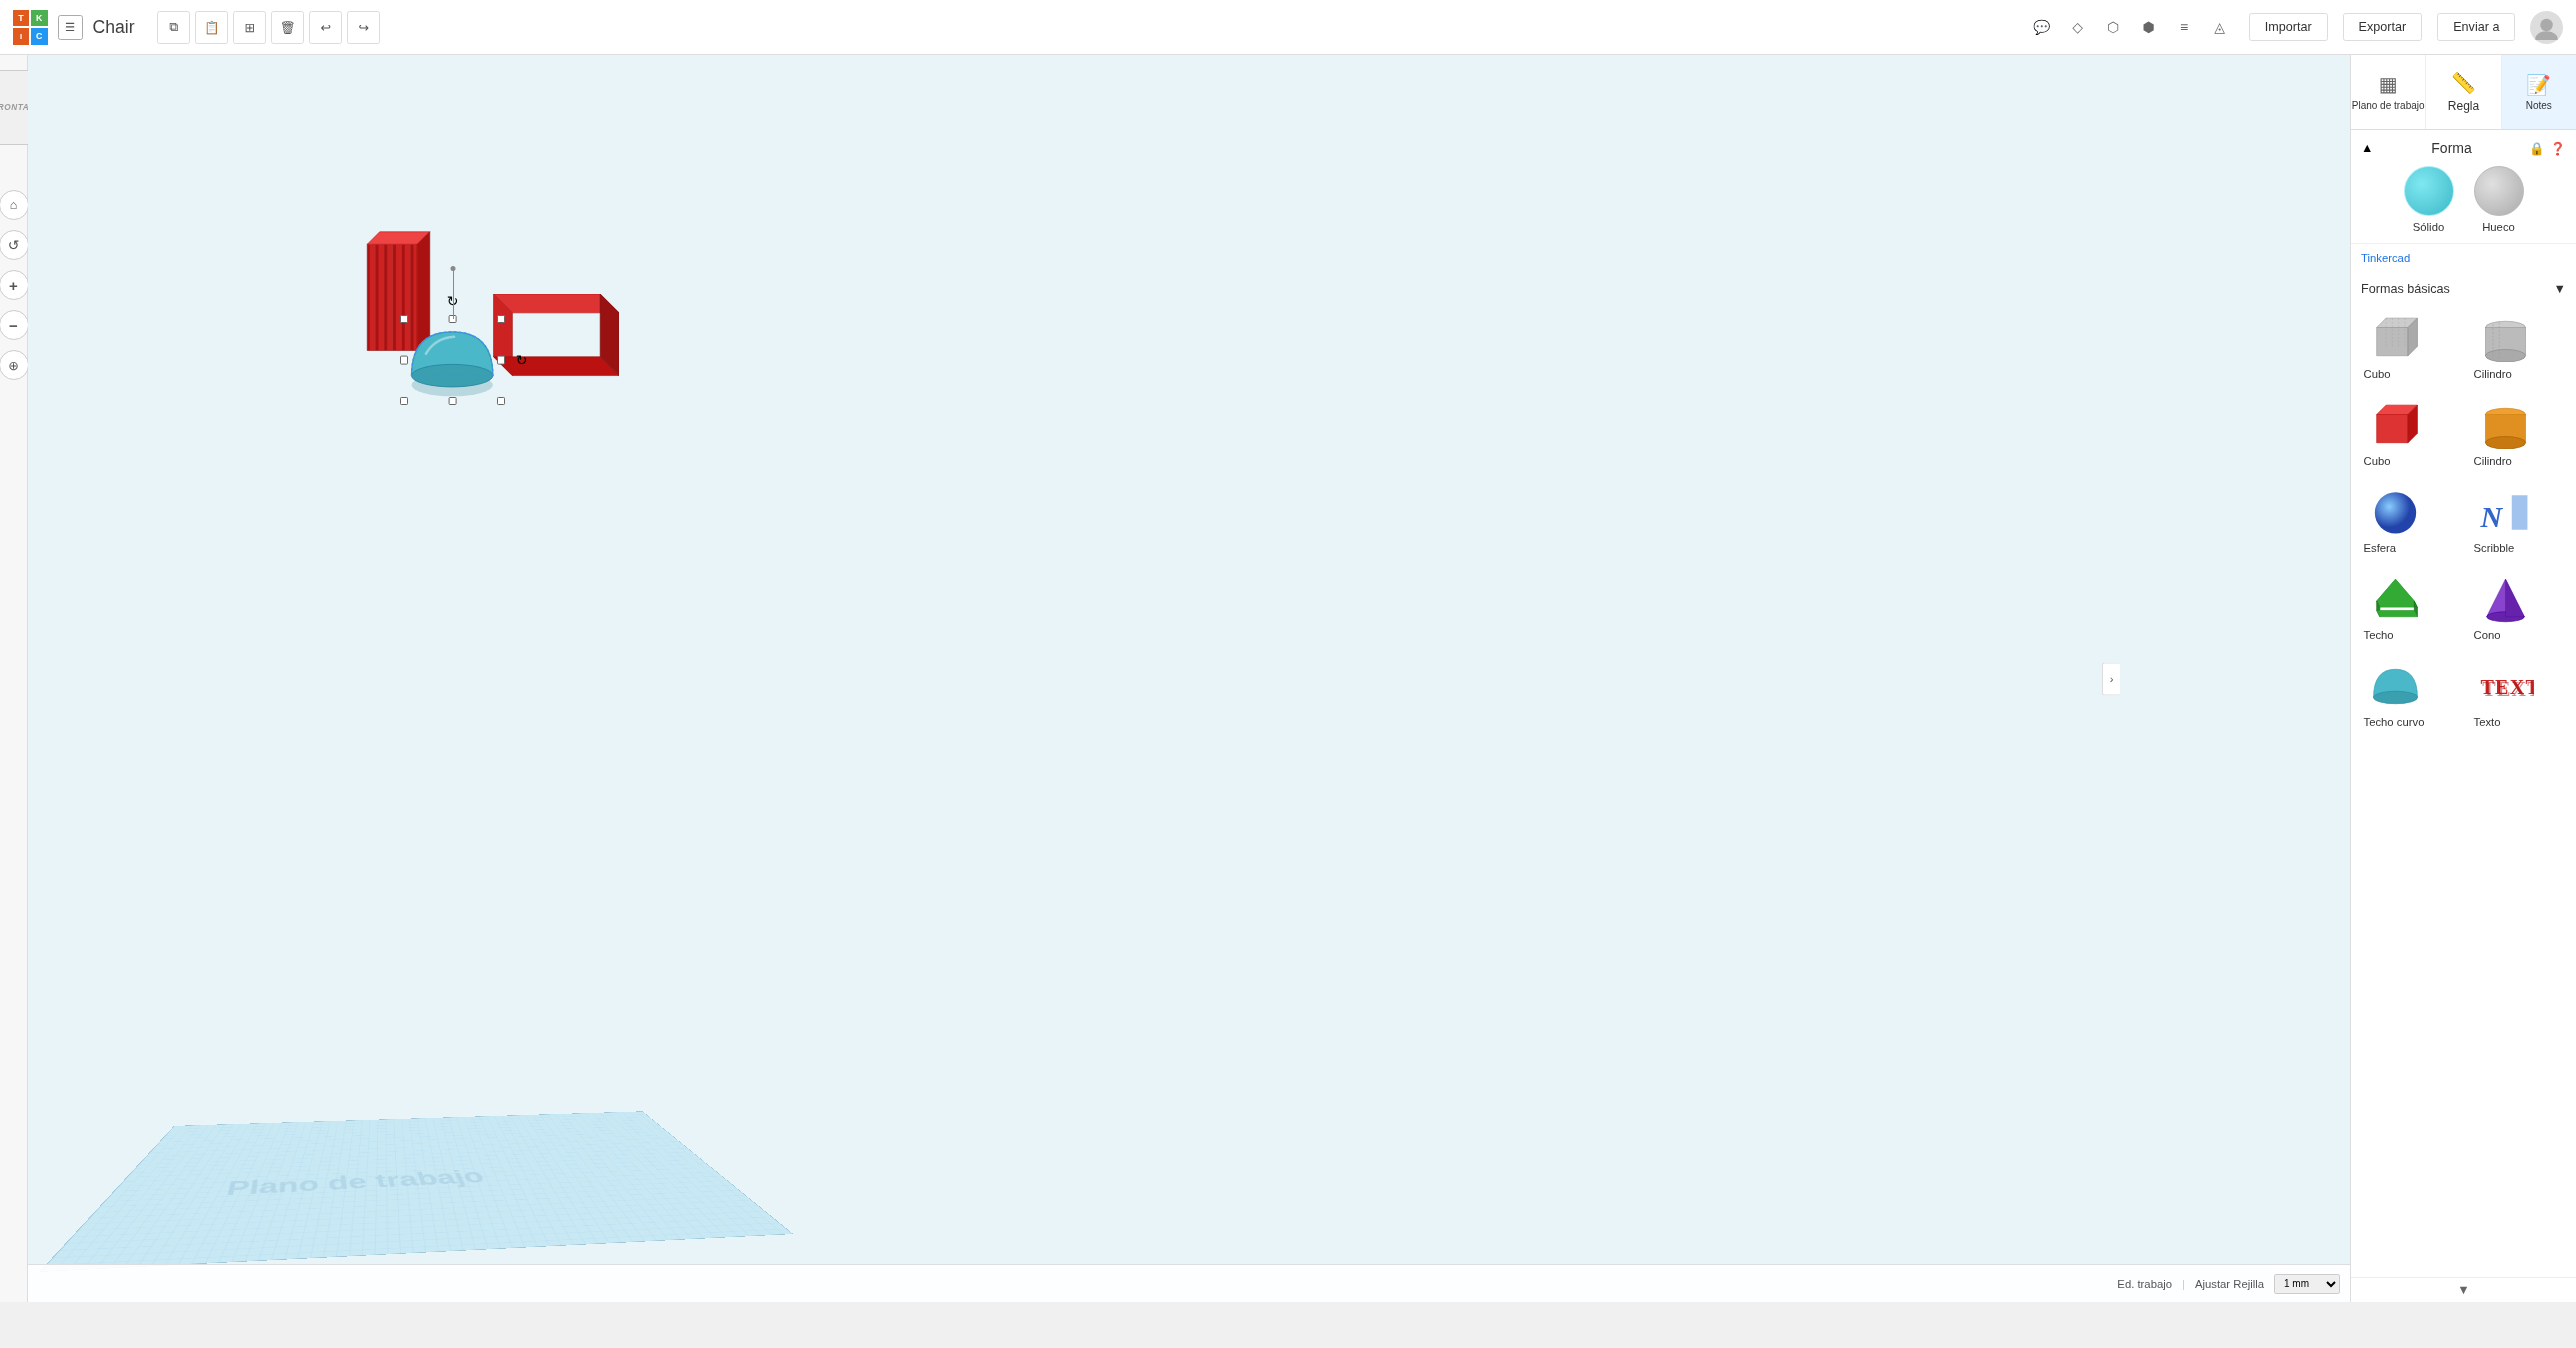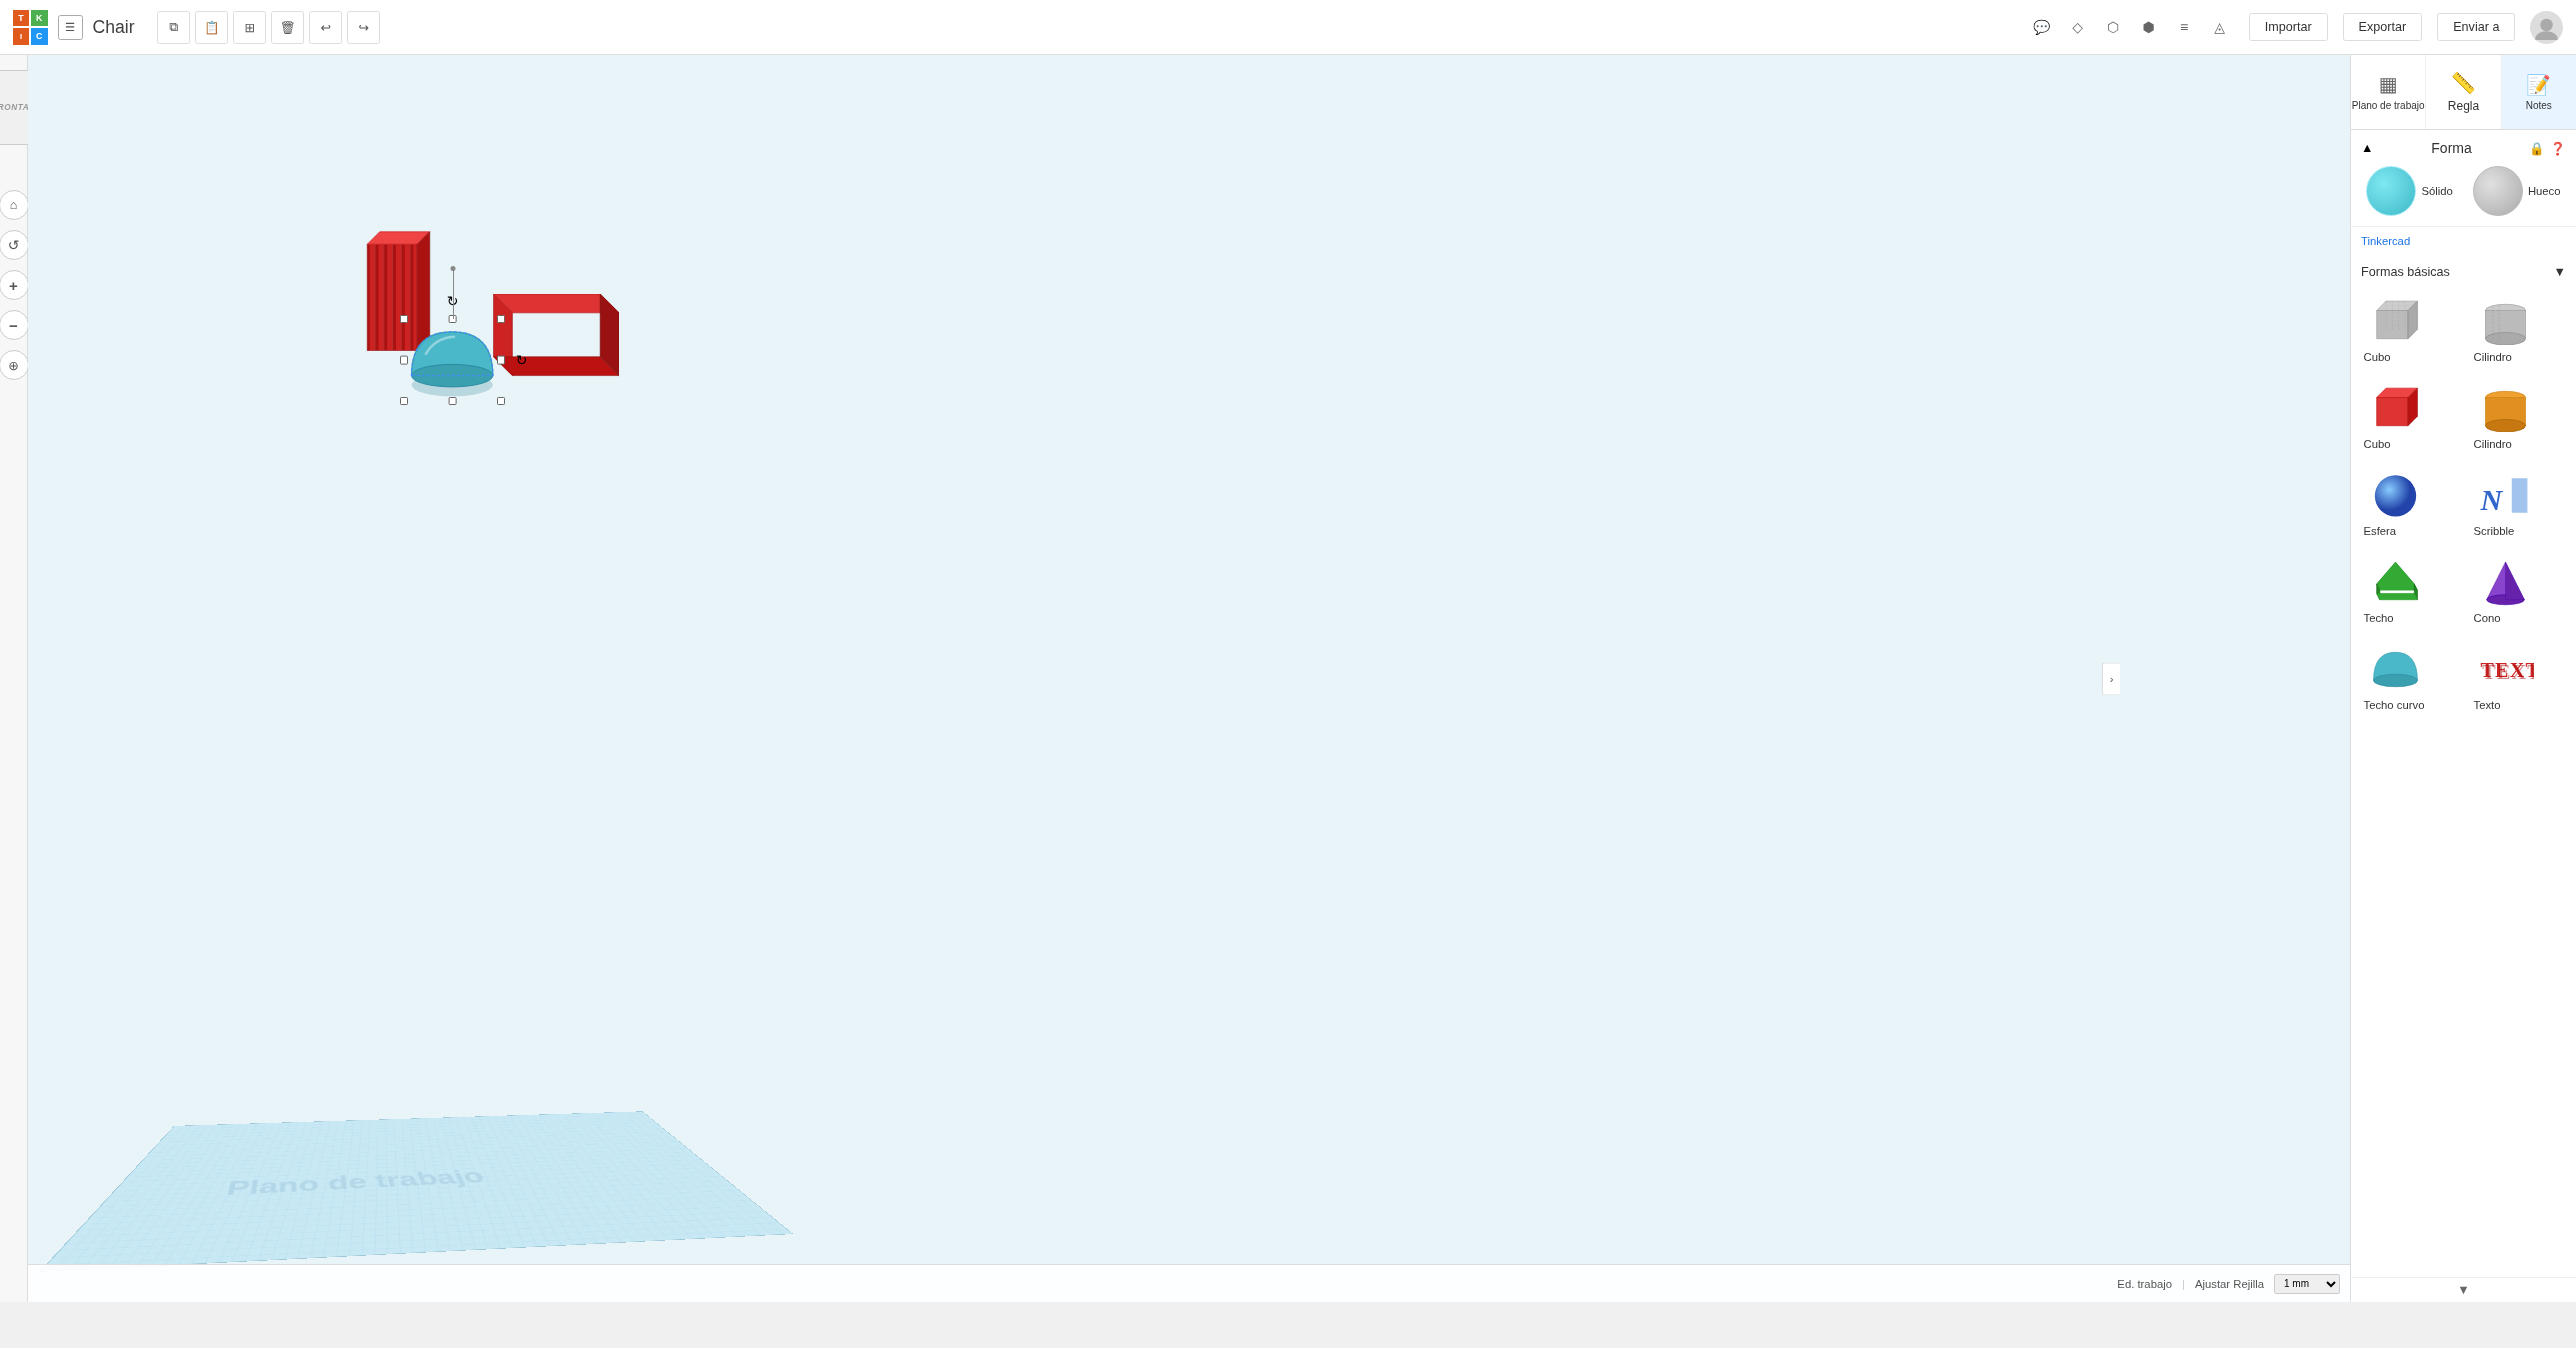--- a/index.html
+++ b/index.html
@@ -258,21 +258,21 @@
       cursor: pointer;
     }
 
     #shape-options {
       display: flex;
       gap: 20px;
       justify-content: center;
     }
     .shape-option {
       display: flex;
-      flex-direction: row;
+      flex-direction: column;
       align-items: center;
       gap: 5px;
       cursor: pointer;
     }
     .shape-option-circle {
       width: 50px; height: 50px;
       border-radius: 50%;
       border: 1.9px solid #ccc;
       display: flex; align-items: center; justify-content: center;
     }

